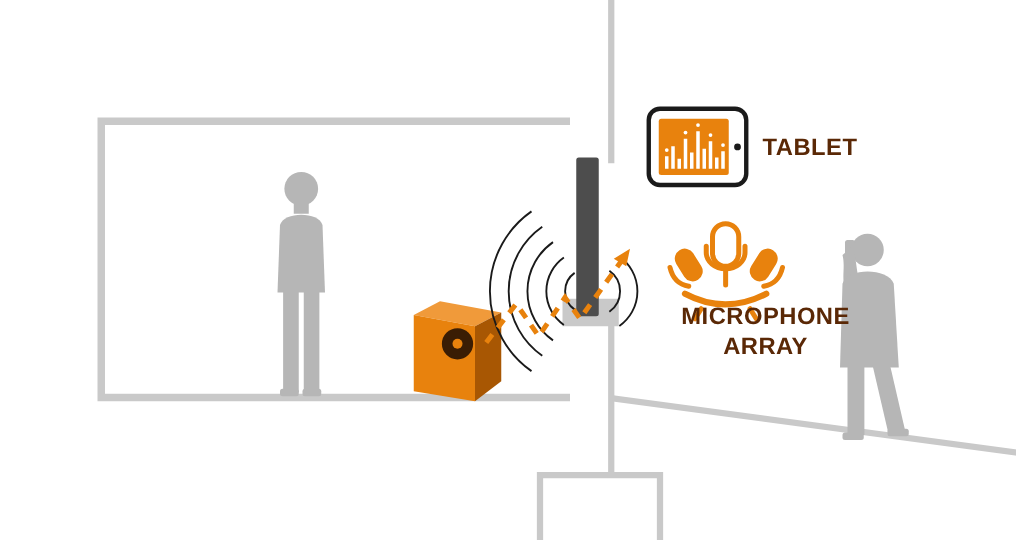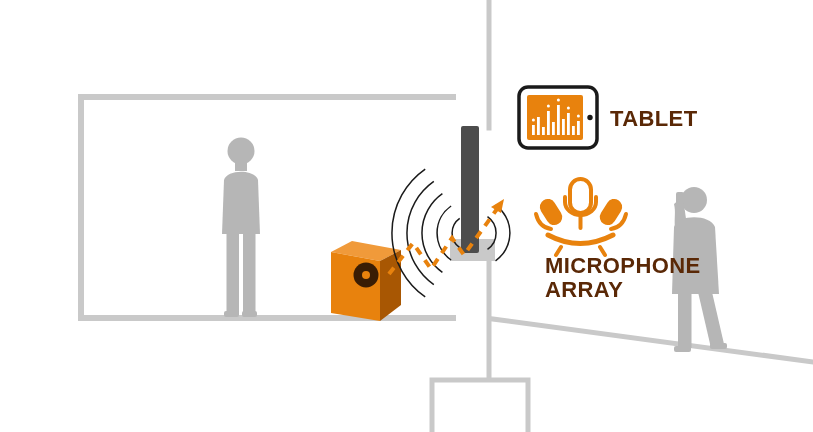--- a/index.html
+++ b/index.html
@@ -7,29 +7,29 @@
     position:relative;
     width:813px;height:432px;
     background:#ffffff;
     overflow:hidden;
     font-family:"Liberation Sans", sans-serif;
   }
   .stage svg{position:absolute;left:0;top:0;}
   .lbl{
     position:absolute;
     font-weight:bold;
-    font-size:22px;
+    font-size:19px;
     letter-spacing:.4px;
     color:var(--label,#5A2806);
     white-space:pre-line;
     line-height:24px;
   }
   .lbl-speaker{left:286px;top:199px;}
   .lbl-tablet{left:610px;top:107px;}
-  .lbl-mic{left:545px;top:254px;}
+  .lbl-mic{left:545px;top:242px;text-align:center;}
 
   
   .outline{fill:none;stroke:var(--outline,#C9C9C9);stroke-width:6;stroke-linecap:square;}
   .thinline{fill:none;stroke:var(--outline,#C9C9C9);stroke-width:5;stroke-linecap:square;}
   .silh{fill:var(--silhouette,#B6B6B6);stroke:none;}
   .sensor{fill:var(--sensor,#4D4D4D);}
   .mount{fill:var(--outline,#C9C9C9);}
   .wave{fill:none;stroke:var(--wave,#1A1A1A);stroke-width:1.5;}
   .dotpath{fill:none;stroke:var(--orange,#E8820D);stroke-width:4;stroke-dasharray:8 7;}
   .arrow{fill:var(--orange,#E8820D);}

